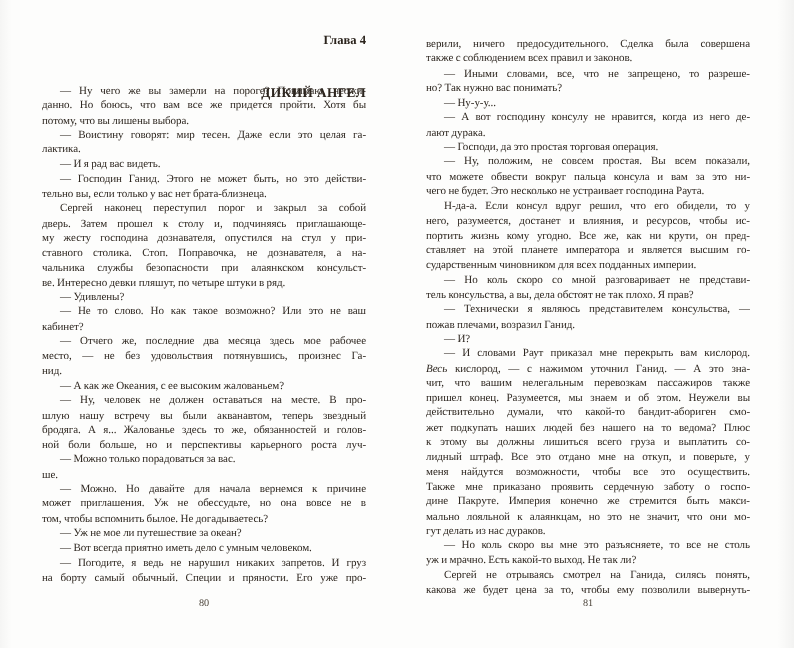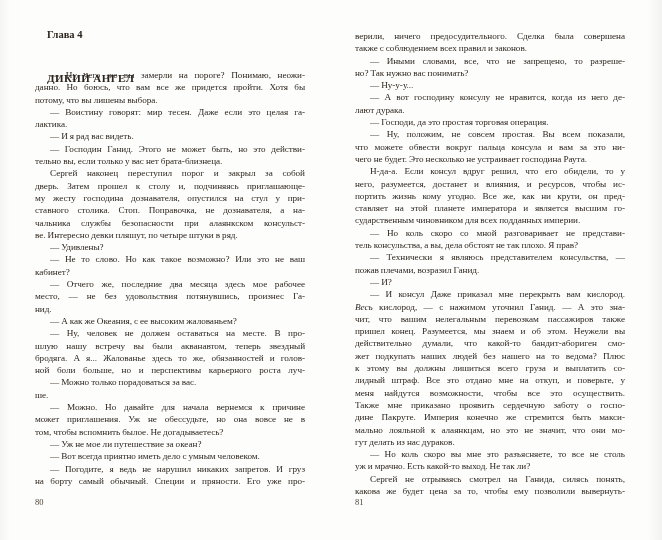--- a/index.html
+++ b/index.html
@@ -21,21 +21,21 @@
   }
   .edge-shadow-left {
     position: absolute; top: 0; left: 0; width: 10px; height: 540px;
     background: linear-gradient(to left, rgba(0,0,0,0) 0%, rgba(0,0,0,0.03) 100%);
   }
   .page {
     position: absolute; top: 0; width: 270px; height: 540px;
   }
   .page.left  { left: 35px; }
   .page.right { left: 355px; }
-  .chapter { position: absolute; top: 28px; left: 12px; width: 270px; text-align: left; font-family: Liberation Serif, serif; }
+  .chapter { position: absolute; top: 28px; left: 0; width: 270px; text-align: right; font-family: Liberation Serif, serif; }
   .chapter-label {
     font-weight: bold; font-size: 10.5px; line-height: 14px; color: #2b241d;
   }
   .chapter-title {
     font-weight: bold; font-size: 11px; line-height: 15px; letter-spacing: 0.4px; color: #2b241d; margin-top: 29px;
   }
   .body-text { position: absolute; left: 0; width: 270px; }
   .page.left  .body-text { top: 69px; }
   .page.right .body-text { top: 30px; }
   .ln {
@@ -46,21 +46,21 @@
     text-align-last: justify;
     overflow: hidden;
     white-space: normal;
     word-spacing: -0.2px;
   }
   .ln.end { text-align-last: left; }
   .ln.ind { text-indent: 15px; }
   .ln i { font-style: italic; }
   .pagenum {
     position: absolute; top: 497px; left: 0; width: 270px;
-    text-align: left; font-size: 8.5px; color: #4c443a; line-height: 10px;
+    text-align: center; font-size: 8.5px; color: #4c443a; line-height: 10px;
   }
 </style>
 </head>
 <body>
 
 <div class="spread">
 
   <div class="page left">
     <div class="chapter">
       <div class="chapter-label">Глава 4</div>
@@ -121,21 +121,21 @@
         <div class="ln ind">Н-да-а. Если консул вдруг решил, что его обидели, то у</div>
         <div class="ln">него, разумеется, достанет и влияния, и ресурсов, чтобы ис-</div>
         <div class="ln">портить жизнь кому угодно. Все же, как ни крути, он пред-</div>
         <div class="ln">ставляет на этой планете императора и является высшим го-</div>
         <div class="ln end">сударственным чиновником для всех подданных империи.</div>
         <div class="ln ind">— Но коль скоро со мной разговаривает не представи-</div>
         <div class="ln end">тель консульства, а вы, дела обстоят не так плохо. Я прав?</div>
         <div class="ln ind">— Технически я являюсь представителем консульства, —</div>
         <div class="ln end">пожав плечами, возразил Ганид.</div>
         <div class="ln ind end">— И?</div>
-        <div class="ln ind">— И консул Даже приказал мне перекрыть вам кислород.</div>
+        <div class="ln ind">— И словами Раут приказал мне перекрыть вам кислород.</div>
         <div class="ln"><i>Весь</i> кислород, — с нажимом уточнил Ганид. — А это зна-</div>
         <div class="ln">чит, что вашим нелегальным перевозкам пассажиров также</div>
         <div class="ln">пришел конец. Разумеется, мы знаем и об этом. Неужели вы</div>
         <div class="ln">действительно думали, что какой-то бандит-абориген смо-</div>
         <div class="ln">жет подкупать наших людей без нашего на то ведома? Плюс</div>
         <div class="ln">к этому вы должны лишиться всего груза и выплатить со-</div>
         <div class="ln">лидный штраф. Все это отдано мне на откуп, и поверьте, у</div>
         <div class="ln">меня найдутся возможности, чтобы все это осуществить.</div>
         <div class="ln">Также мне приказано проявить сердечную заботу о госпо-</div>
         <div class="ln">дине Пакруте. Империя конечно же стремится быть макси-</div>

